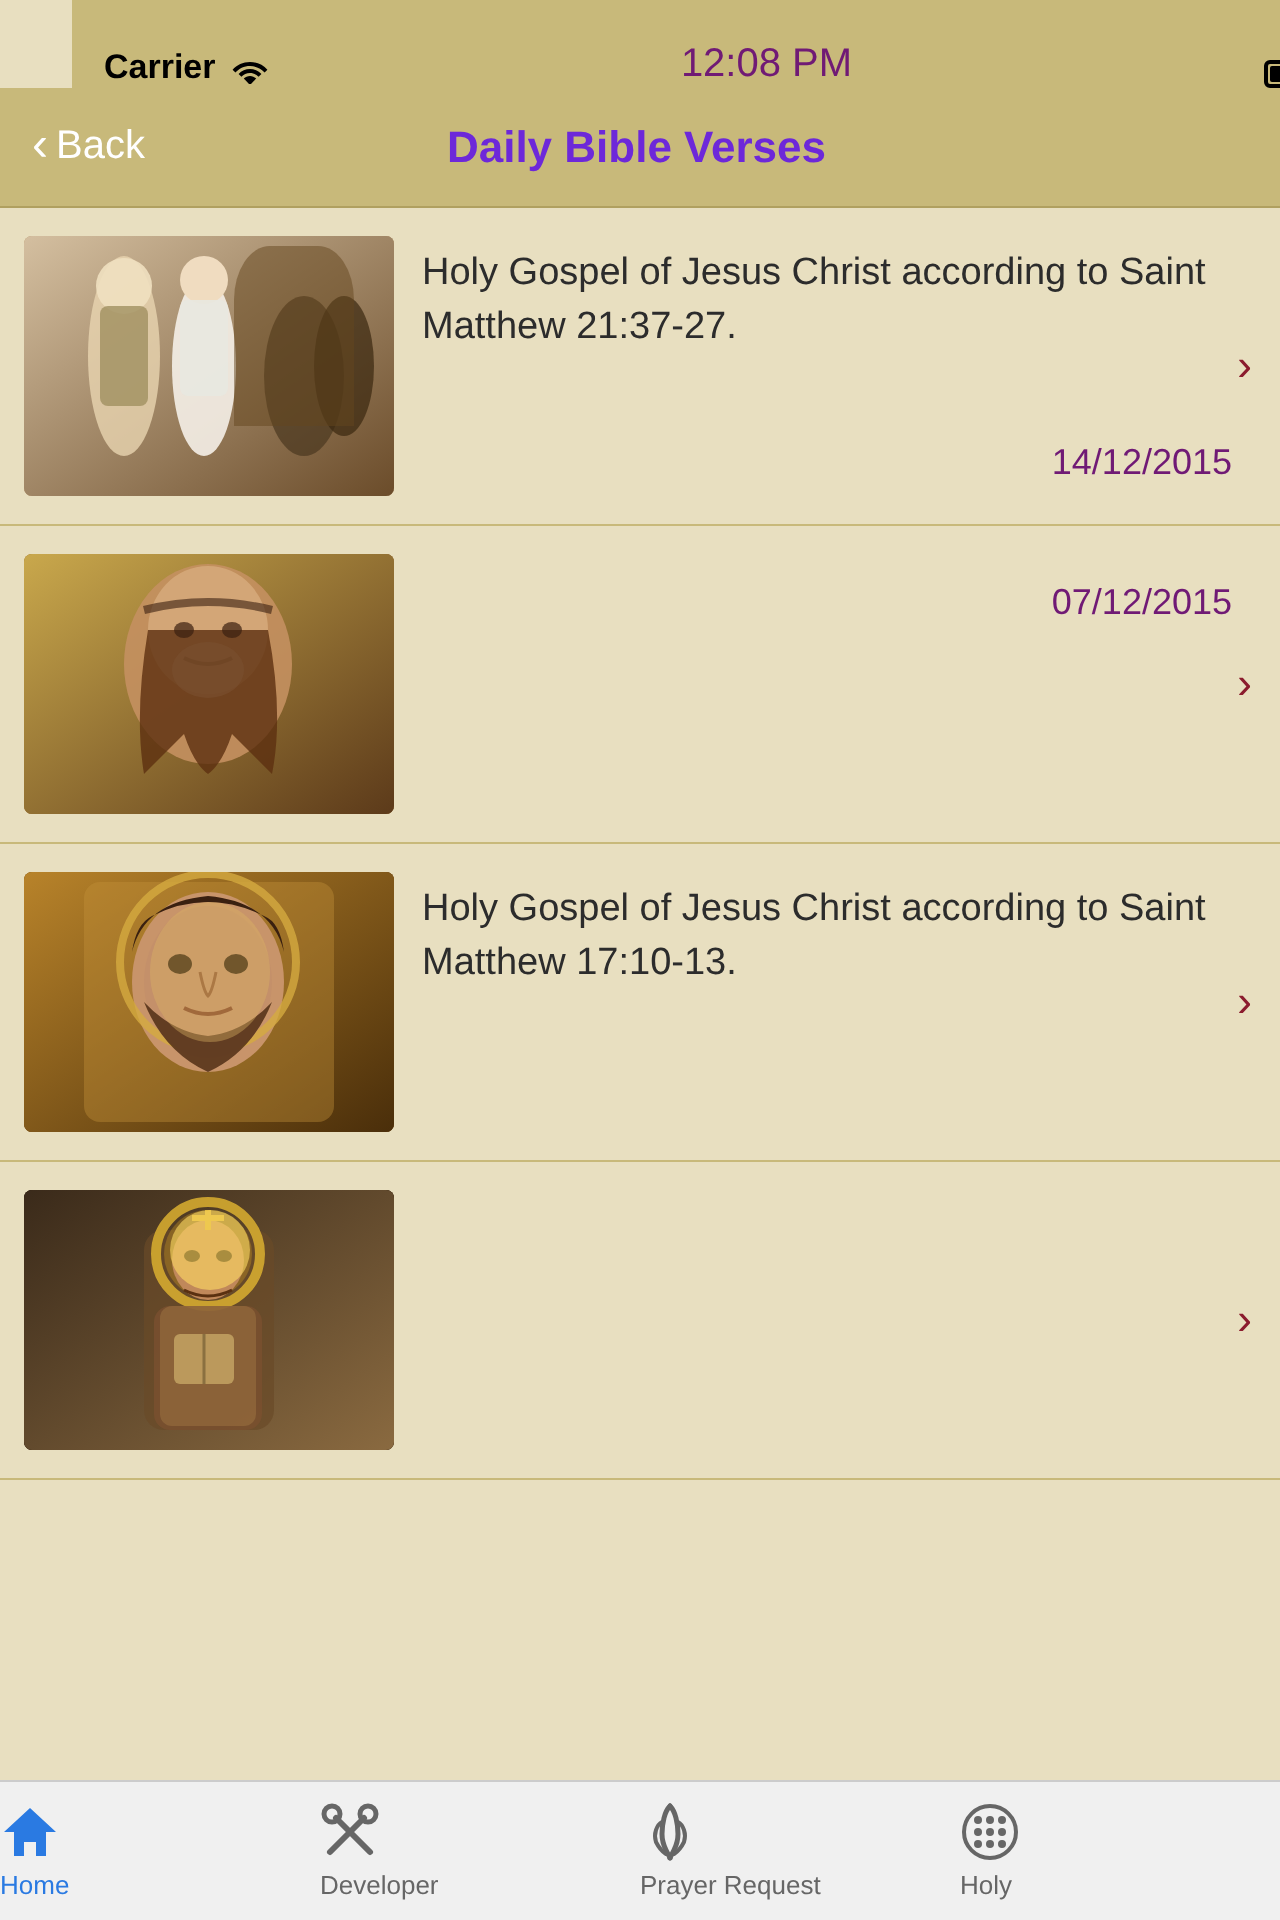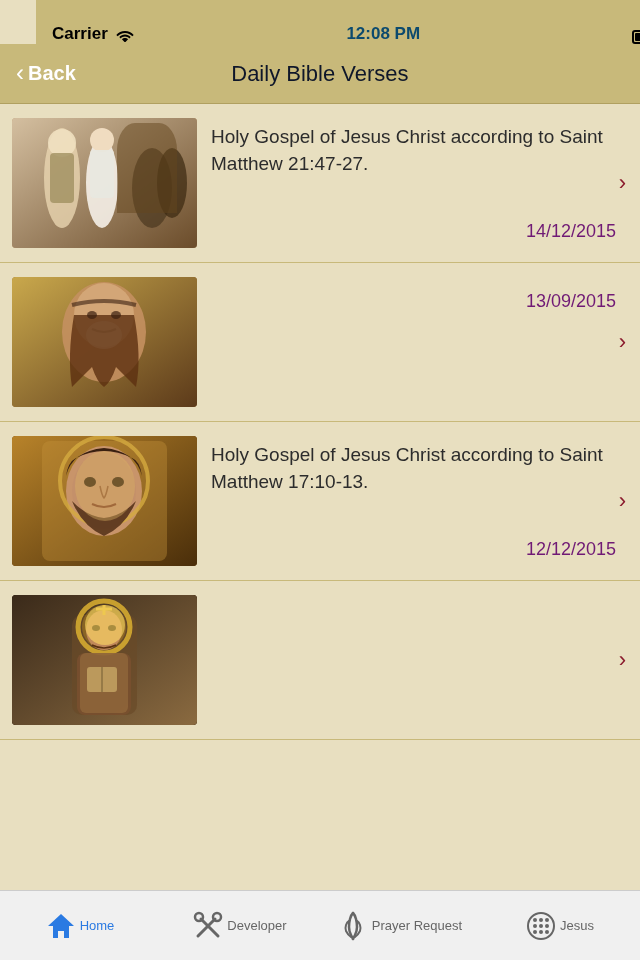--- a/index.html
+++ b/index.html
@@ -24,23 +24,23 @@
       justify-content: space-between;
       padding: 0 16px;
       margin-left: 36px;
     }
     .status-left {
       font-size: 17px;
       font-weight: 600;
       color: #000;
     }
     .status-center {
-      font-size: 17px;
-      font-weight: 700;
-      color: #0c4a6e;
+      font-size: 20px;
+      font-weight: 400;
+      color: #701a75;
     }
     .status-right {
       display: flex;
       align-items: center;
       gap: 6px;
     }
     .battery-icon {
       width: 28px;
       height: 14px;
       border: 2px solid #000;
@@ -90,28 +90,28 @@
     }
     .back-chevron {
       font-size: 24px;
       color: #fff;
       line-height: 1;
       margin-top: -2px;
     }
     .back-label {
       font-size: 20px;
       color: #fff;
-      font-weight: 700;
+      font-weight: 400;
     }
     .nav-title {
       flex: 1;
       text-align: center;
       font-size: 22px;
-      font-weight: 400;
-      color: #0f172a;
+      font-weight: 700;
+      color: #6d28d9;
       margin-right: 60px;
     }
 
     
     .content {
       width: 100%;
       height: calc(960px - 44px - 60px - 70px);
       background: #e8dfc0;
       overflow-y: auto;
     }
@@ -260,22 +260,22 @@
       background: #f0f0f0;
       border-top: 1px solid #ccc;
       display: flex;
       align-items: stretch;
       position: absolute;
       bottom: 0;
     }
     .tab-item {
       flex: 1;
       display: flex;
-      flex-direction: row;
-      align-items: center;
+      flex-direction: column;
+      align-items: flex-start;
       justify-content: center;
       cursor: pointer;
       gap: 4px;
     }
     .tab-item.active .tab-label {
       color: #2a7ae2;
     }
     .tab-label {
       font-size: 13px;
       color: #666;
@@ -337,21 +337,21 @@
 
         <ellipse cx="90" cy="65" rx="16" ry="45" fill="#f5f0e8" opacity="0.9"></ellipse>
         <ellipse cx="90" cy="22" rx="12" ry="12" fill="#f0dcc0"></ellipse>
         <rect x="78" y="32" width="24" height="48" rx="4" fill="#e8e8e0" opacity="0.9"></rect>
 
         <ellipse cx="140" cy="70" rx="20" ry="40" fill="#4a3820" opacity="0.7"></ellipse>
         <ellipse cx="160" cy="65" rx="15" ry="35" fill="#3a2810" opacity="0.7"></ellipse>
       </svg>
     </div>
     <div class="item-content">
-      <div class="item-title">Holy Gospel of Jesus Christ according to Saint Matthew 21:47-27.</div>
+      <div class="item-title">Holy Gospel of Jesus Christ according to Saint Matthew 21:37-27.</div>
       <div class="item-date">14/12/2015</div>
     </div>
     <span class="item-chevron">›</span>
   </div>
 
   <div class="list-item">
     <div class="item-thumbnail thumb-2">
       <svg class="thumb-svg" viewBox="0 0 185 130" xmlns="http://www.w3.org/2000/svg">
         <rect width="185" height="130" fill="#a07840"></rect>
         <defs>
@@ -370,21 +370,21 @@
         <ellipse cx="80" cy="38" rx="5" ry="4" fill="#3a2010" opacity="0.7"></ellipse>
         <ellipse cx="104" cy="38" rx="5" ry="4" fill="#3a2010" opacity="0.7"></ellipse>
         <path d="M80 52 Q92 58 104 52" stroke="#5a3010" stroke-width="2" fill="none" opacity="0.7"></path>
 
         <path d="M60 28 Q92 20 124 28" stroke="#3a2010" stroke-width="4" fill="none" opacity="0.6"></path>
 
         <ellipse cx="92" cy="58" rx="18" ry="14" fill="#7a5030" opacity="0.6"></ellipse>
       </svg>
     </div>
     <div class="item-content">
-      <div class="item-date">13/09/2015</div>
+      <div class="item-date">07/12/2015</div>
     </div>
     <span class="item-chevron">›</span>
   </div>
 
   <div class="list-item">
     <div class="item-thumbnail thumb-3">
       <svg class="thumb-svg" viewBox="0 0 185 130" xmlns="http://www.w3.org/2000/svg">
         <rect width="185" height="130" fill="#7a4e1a"></rect>
         <defs>
           <linearGradient id="g3" x1="0" y1="0" x2="1" y2="1">
@@ -409,21 +409,20 @@
 
         <path d="M88 50 Q90 60 92 62 Q94 60 96 50" stroke="#8a5030" stroke-width="1.5" fill="none"></path>
 
         <path d="M80 68 Q92 74 104 68" stroke="#7a3820" stroke-width="2" fill="none"></path>
 
         <path d="M60 65 Q70 90 92 100 Q114 90 124 65 Q110 80 92 82 Q74 80 60 65" fill="#4a2810" opacity="0.8"></path>
       </svg>
     </div>
     <div class="item-content">
       <div class="item-title">Holy Gospel of Jesus Christ according to Saint Matthew 17:10-13.</div>
-      <div class="item-date">12/12/2015</div>
     </div>
     <span class="item-chevron">›</span>
   </div>
 
   <div class="list-item">
     <div class="item-thumbnail thumb-4">
       <svg class="thumb-svg" viewBox="0 0 185 130" xmlns="http://www.w3.org/2000/svg">
         <rect width="185" height="130" fill="#2a1a0a"></rect>
         <defs>
           <linearGradient id="g4" x1="0" y1="0" x2="1" y2="1">
@@ -505,16 +504,16 @@
         <circle cx="15" cy="9" r="2" fill="#666"></circle>
         <circle cx="21" cy="9" r="2" fill="#666"></circle>
         <circle cx="9" cy="15" r="2" fill="#666"></circle>
         <circle cx="15" cy="15" r="2" fill="#666"></circle>
         <circle cx="21" cy="15" r="2" fill="#666"></circle>
         <circle cx="9" cy="21" r="2" fill="#666"></circle>
         <circle cx="15" cy="21" r="2" fill="#666"></circle>
         <circle cx="21" cy="21" r="2" fill="#666"></circle>
       </svg>
     </div>
-    <span class="tab-label">Jesus</span>
+    <span class="tab-label">Holy</span>
   </div>
 
 </div>
 
 </body></html>

